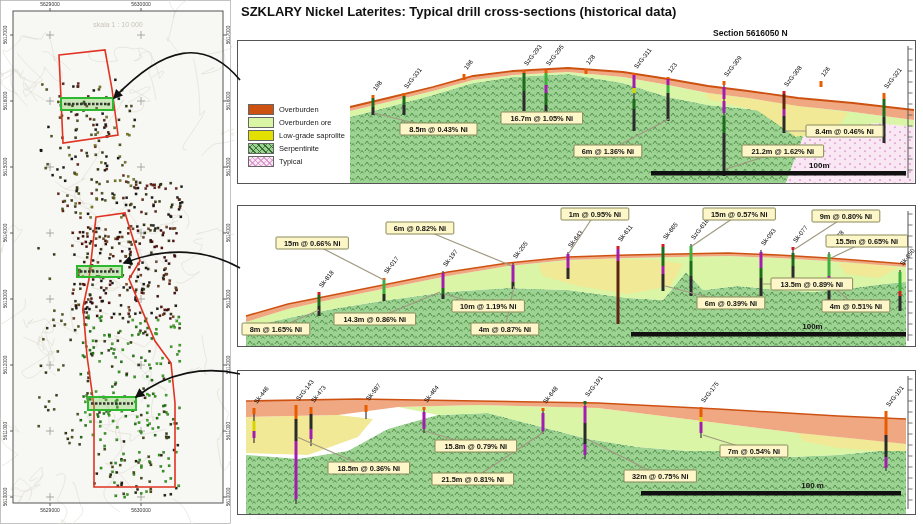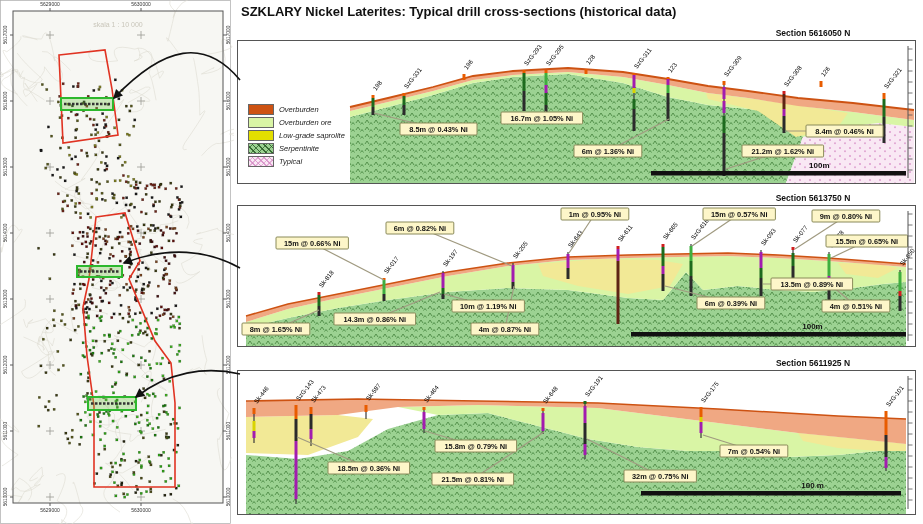--- a/index.html
+++ b/index.html
@@ -6,26 +6,26 @@
   #stage{position:relative;width:920px;height:524px;background:#fff;overflow:hidden;
          font-family:"Liberation Sans", sans-serif;}
   svg text{font-family:"Liberation Sans", sans-serif;}
   #map-svg{position:absolute;left:0;top:0;z-index:1;}
   .panel{position:absolute;z-index:2;border:1px solid #555;background:#fff;}
   #panel1{left:237px;top:40px;width:677px;height:142px;}
   #panel2{left:237px;top:205px;width:677px;height:140px;}
   #panel3{left:237px;top:370px;width:677px;height:143px;}
   .panel svg{position:absolute;left:0;top:0;}
   #fig-title{position:absolute;left:241px;top:4px;width:670px;font-size:13px;font-weight:bold;color:#111;z-index:3;}
-  .sec-label{position:absolute;width:200px;text-align:center;font-size:8.5px;font-weight:bold;color:#111;z-index:3;}
+  .sec-label{position:absolute;width:200px;text-align:left;font-size:8.5px;font-weight:bold;color:#111;z-index:3;}
   #sec-label-0{left:713px;top:28px;}
   #sec-label-1{left:713px;top:193px;}
   #sec-label-2{left:713px;top:358px;}
   #legend{position:absolute;left:248px;top:104px;z-index:4;}
-  .lg-row{display:flex;align-items:center;margin-bottom:2px;font-style:italic;}
+  .lg-row{display:flex;align-items:center;margin-bottom:2px;}
   .sw{width:24px;height:9px;border:1px solid #666;margin-right:5px;flex:0 0 auto;}
   .sw-overburden{background:#cd5212;}
   .sw-ore{background:#d9f5a5;}
   .sw-lgs{background:#e3df00;}
   .sw-serp{background:#9cd292;
     background-image:repeating-linear-gradient(45deg, rgba(38,90,35,.85) 0 1px, transparent 1px 4px),
                      repeating-linear-gradient(-45deg, rgba(38,90,35,.7) 0 1px, transparent 1px 5px);}
   .sw-gneiss{background:#f9e8f4;
     background-image:repeating-linear-gradient(45deg, rgba(213,136,196,.8) 0 1px, transparent 1px 4px),
                      repeating-linear-gradient(-45deg, rgba(213,136,196,.6) 0 1px, transparent 1px 4px);}
@@ -886,22 +886,20 @@
           <rect x="75" y="386" width="48" height="13" fill="rgba(120,200,80,0.35)" stroke="#2db82d" stroke-width="2"></rect>
           <line x1="78" y1="392.5" x2="120" y2="392.5" stroke="#333" stroke-width="2.4" stroke-dasharray="2.5,1.5"></line>
         </g>
         <rect x="0" y="0" width="210" height="492" fill="none" stroke="#555" stroke-width="1"></rect>
       </g>
     </svg>
 
   <div id="fig-title">SZKLARY Nickel Laterites: Typical drill cross-sections (historical data)</div>
 
   <div class="sec-label" id="sec-label-0">Section 5616050 N</div>
-  <div class="sec-label" id="sec-label-1">Section 5613750 N</div>
-  <div class="sec-label" id="sec-label-2">Section 5611925 N</div>
 
   <div class="panel" id="panel1">
     <svg id="p0svg" width="677" height="142" viewBox="0 0 677 142">
       <defs>
         <pattern id="serp0" width="9" height="7" patternUnits="userSpaceOnUse">
           <rect width="9" height="7" fill="#9cd292"></rect>
           <path d="M1,5 L3,2 L5,5 M5.5,6.5 L7,4.5 L8.5,6.5" stroke="#41803a" stroke-width="0.8" fill="none"></path>
         </pattern>
         <pattern id="gneiss0" width="10" height="8" patternUnits="userSpaceOnUse">
           <rect width="10" height="8" fill="#f9e8f4"></rect>

